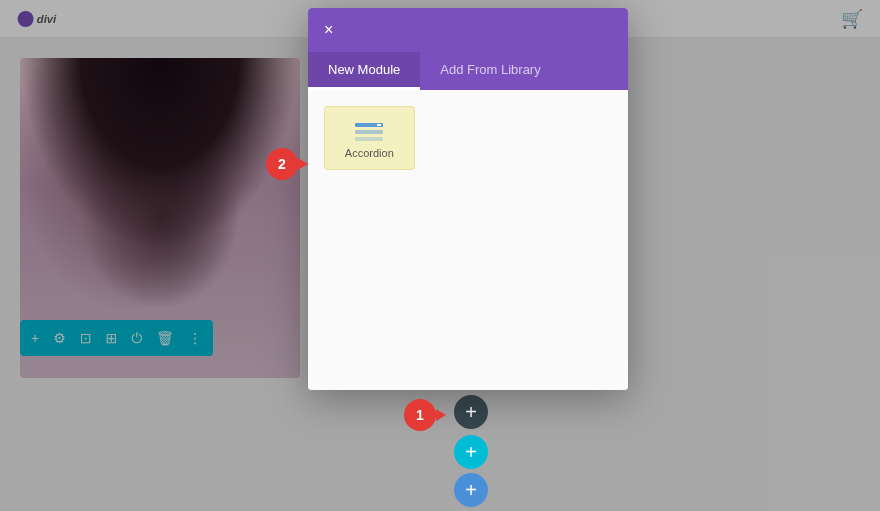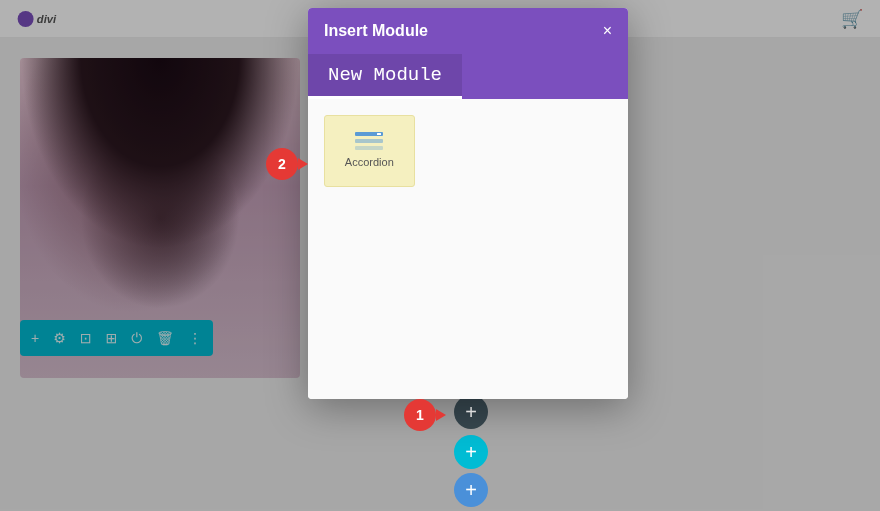--- a/index.html
+++ b/index.html
@@ -199,25 +199,24 @@
       background: none;
       border: none;
       line-height: 1;
     }
     .modal-tabs {
       background: #7b4fbe;
       display: flex;
     }
     .modal-tab {
       padding: 10px 20px;
-      font-size: 19px;
+      font-size: 13px;
       cursor: pointer;
       color: rgba(255,255,255,0.7);
       border-bottom: 3px solid transparent;
-      font-family: Liberation Mono, monospace;
     }
     .modal-tab.active {
       color: #fff;
       border-bottom: 3px solid #fff;
       background: rgba(0,0,0,0.1);
     }
     .modal-body {
       padding: 16px;
       background: #fafafa;
       min-height: 300px;
@@ -234,21 +233,21 @@
       color: #333;
     }
     .modules-grid {
       display: grid;
       grid-template-columns: repeat(3, 1fr);
       gap: 8px;
     }
     .module-item {
       background: #f5f0c0;
       border-radius: 3px;
-      padding: 16px 8px 18px;
+      padding: 16px 8px 10px;
       display: flex;
       flex-direction: column;
       align-items: center;
       cursor: pointer;
       border: 1px solid #e8e0a0;
     }
     .module-label {
       font-size: 11px;
       color: #555;
       text-align: center;
@@ -362,25 +361,25 @@
     </div>
     <button class="add-to-cart-btn">add to cart</button>
     <div class="product-text">ace</div>
   </div>
 </div>
 
 <div class="overlay-dim"></div>
 
 <div class="modal">
   <div class="modal-header">
-    <span class="modal-title">Insert Module</span>
     <button class="modal-close">×</button>
   </div>
   <div class="modal-tabs">
     <div class="modal-tab active">New Module</div>
+    <div class="modal-tab">Add From Library</div>
   </div>
   <div class="modal-body">
     <div class="modules-grid">
 
       <div class="module-item">
         <svg class="accordion-icon" viewBox="0 0 28 18" fill="none">
           <rect x="0" y="0" width="28" height="4" rx="1" fill="#5b9bd5"></rect>
           <rect x="0" y="7" width="28" height="4" rx="1" fill="#5b9bd5" opacity="0.5"></rect>
           <rect x="0" y="14" width="28" height="4" rx="1" fill="#5b9bd5" opacity="0.3"></rect>
           <rect x="22" y="1" width="4" height="2" rx="0.5" fill="#fff"></rect>

